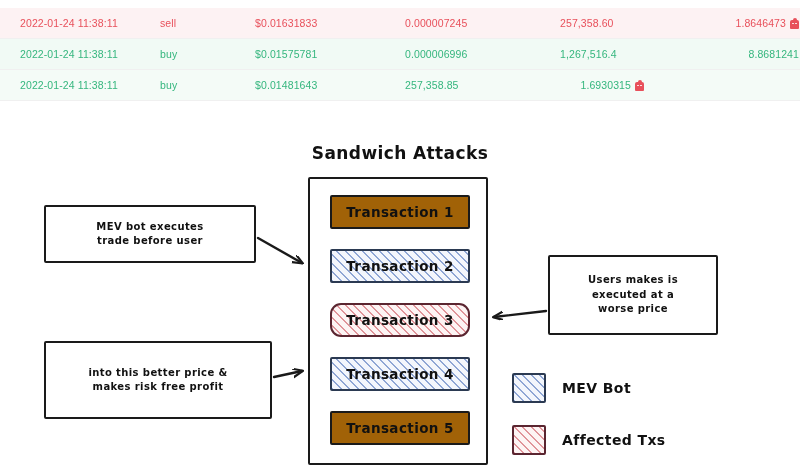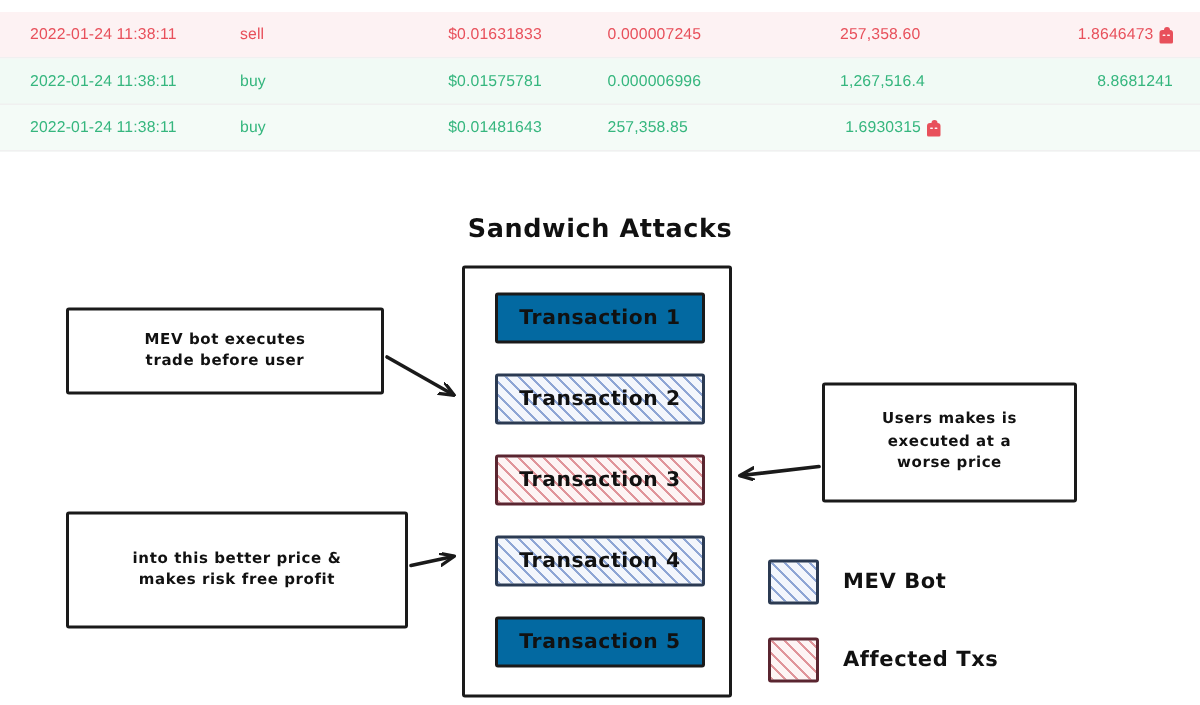--- a/index.html
+++ b/index.html
@@ -37,27 +37,27 @@
   }
   .trade-row.buy {
     background: #f1faf5;
     color: #35b67e;
   }
   .trade-row.buy.alt {
     background: #f4fbf7;
   }
   .c-time  { width: 160px; padding-left: 20px; box-sizing: border-box; }
   .c-side  { width: 95px; }
-  .c-price { width: 150px; text-align: center; }
+  .c-price { width: 150px; }
   .c-amt   { width: 155px; }
   .c-total { width: 150px; }
   .c-value {
     width: 90px;
     text-align: right;
-    padding-right: 18px;
+    padding-right: 1px;
     box-sizing: border-box;
     display: flex;
     justify-content: flex-end;
     align-items: center;
     gap: 4px;
   }
   .bot-icon {
     width: 9px;
     height: 11px;
     position: relative;
@@ -125,37 +125,38 @@
     left: 20px;
     width: 140px;
     height: 34px;
     border: 2.5px solid #1a1a1a;
     box-sizing: border-box;
     border-radius: 2px;
     display: flex;
     align-items: center;
     justify-content: center;
     font-size: 13.5px;
-    background: #0369a1;
+    background: #a16207;
   }
   .tx-box.blue {
     border-color: #2b3a52;
     background:
       repeating-linear-gradient(45deg,
         rgba(60,100,180,0.55) 0px, rgba(60,100,180,0.55) 1.4px,
         rgba(255,255,255,0) 1.4px, rgba(255,255,255,0) 6px),
       #f3f6fc;
   }
   .tx-box.red {
     border-color: #5a2530;
     background:
       repeating-linear-gradient(45deg,
         rgba(200,70,80,0.55) 0px, rgba(200,70,80,0.55) 1.4px,
         rgba(255,255,255,0) 1.4px, rgba(255,255,255,0) 6px),
       #fdf4f4;
+    border-radius: 11px;
   }
   #tx1 { top: 16px; }
   #tx2 { top: 70px; }
   #tx3 { top: 124px; }
   #tx4 { top: 178px; }
   #tx5 { top: 232px; }
 
   
   .callout {
     position: absolute;

